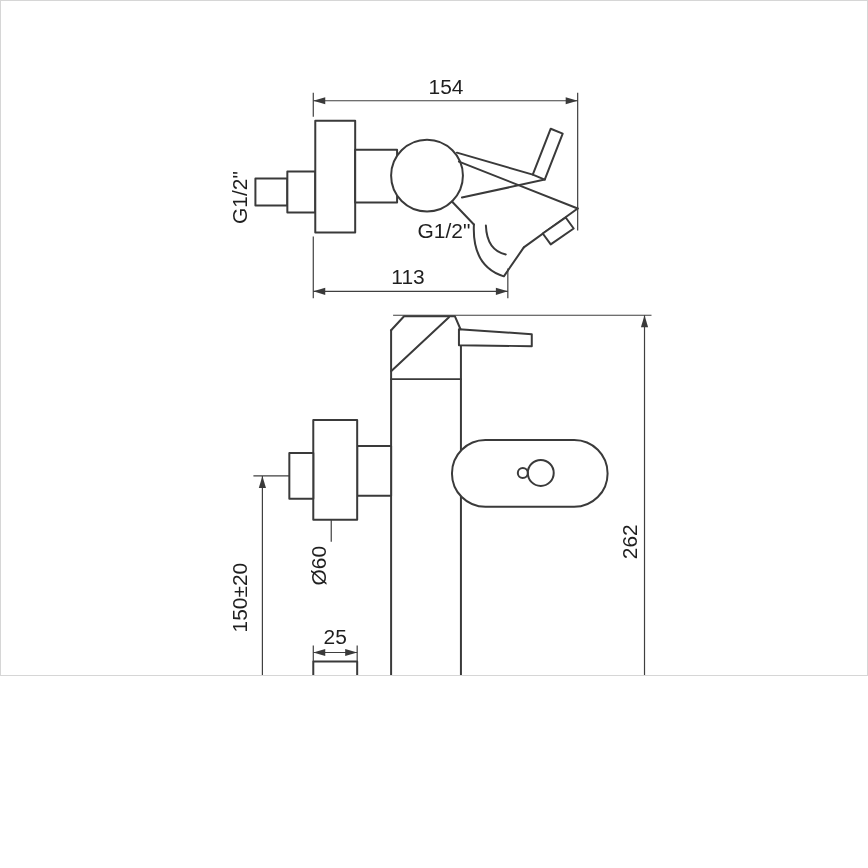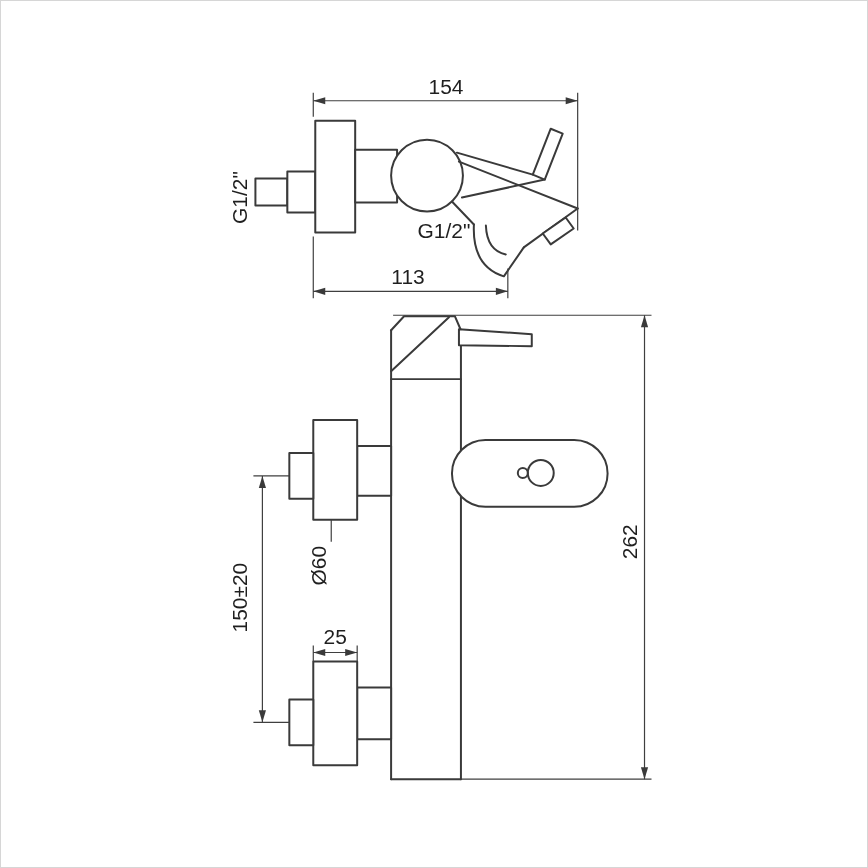--- a/index.html
+++ b/index.html
@@ -1,17 +1,17 @@
 <!DOCTYPE html>
 <html><head>
 <meta charset="utf-8">
 <style>
   html, body { margin: 0; padding: 0; background: #ffffff; }
   .frame {
-    width: 868px; height: 868px; box-sizing: border-box;
+    width: 868px; height: 676px; box-sizing: border-box;
     border: 1px solid #d6d6d6; background: #ffffff;
     overflow: hidden;
   }
   svg { display: block; }
   svg text {
     font-family: "Liberation Sans", "DejaVu Sans", sans-serif;
     font-size: 21px;
     fill: #1f1f1f;
   }
   

